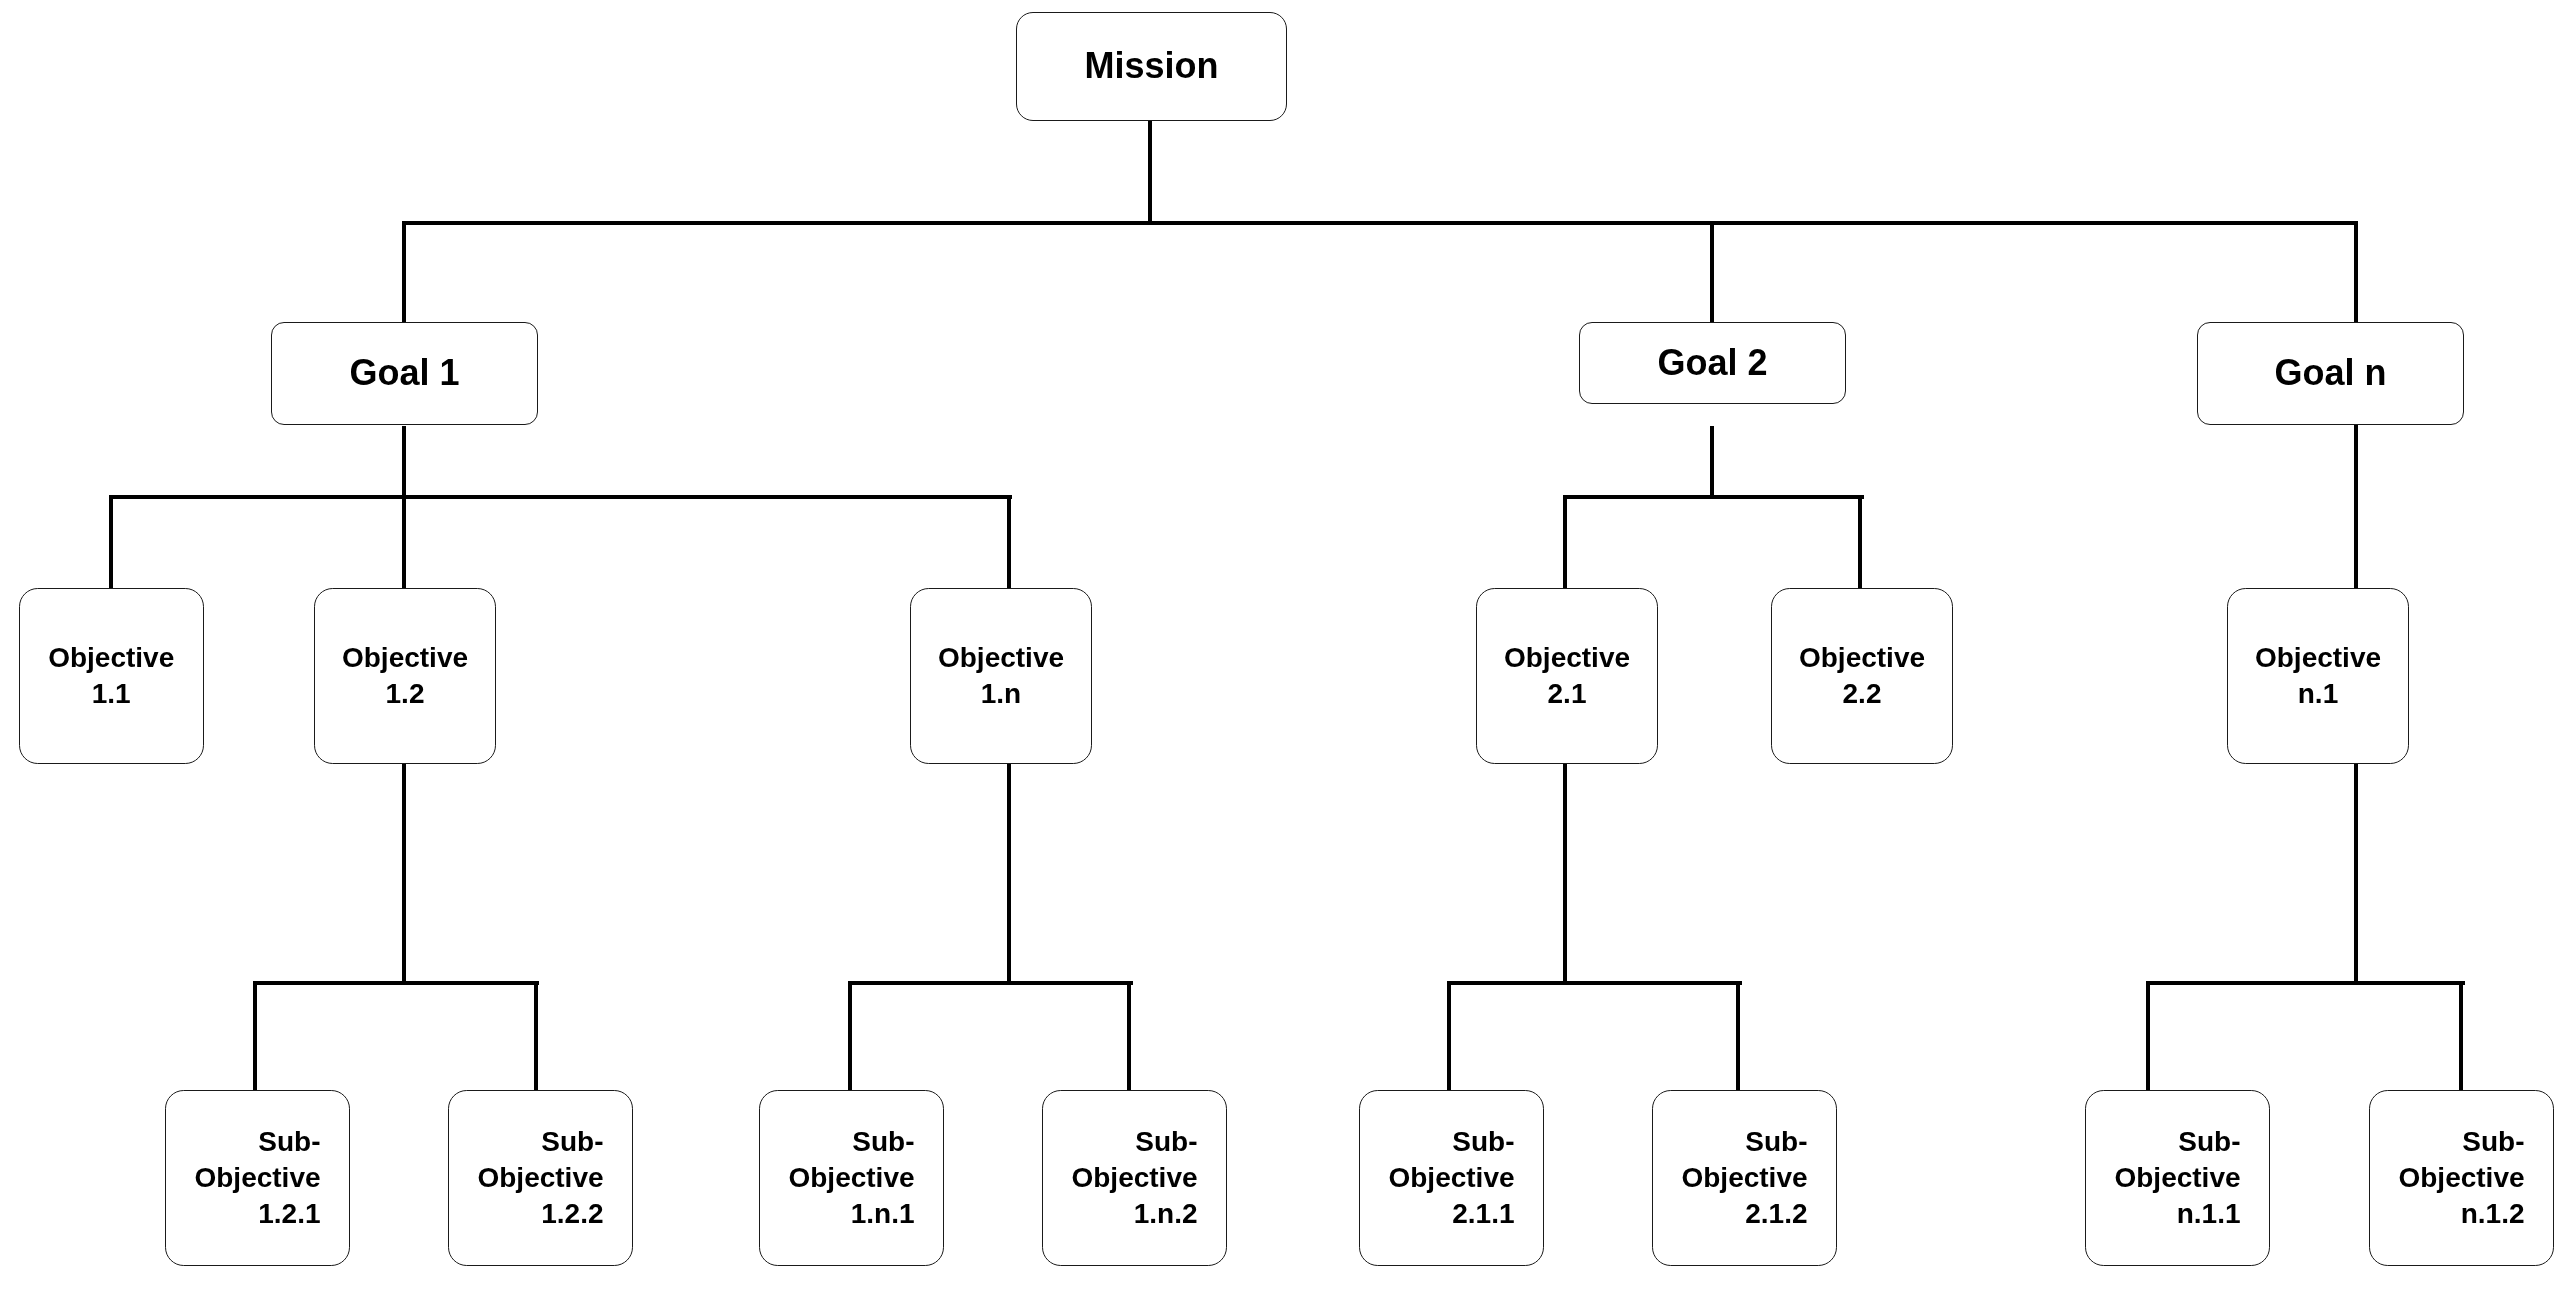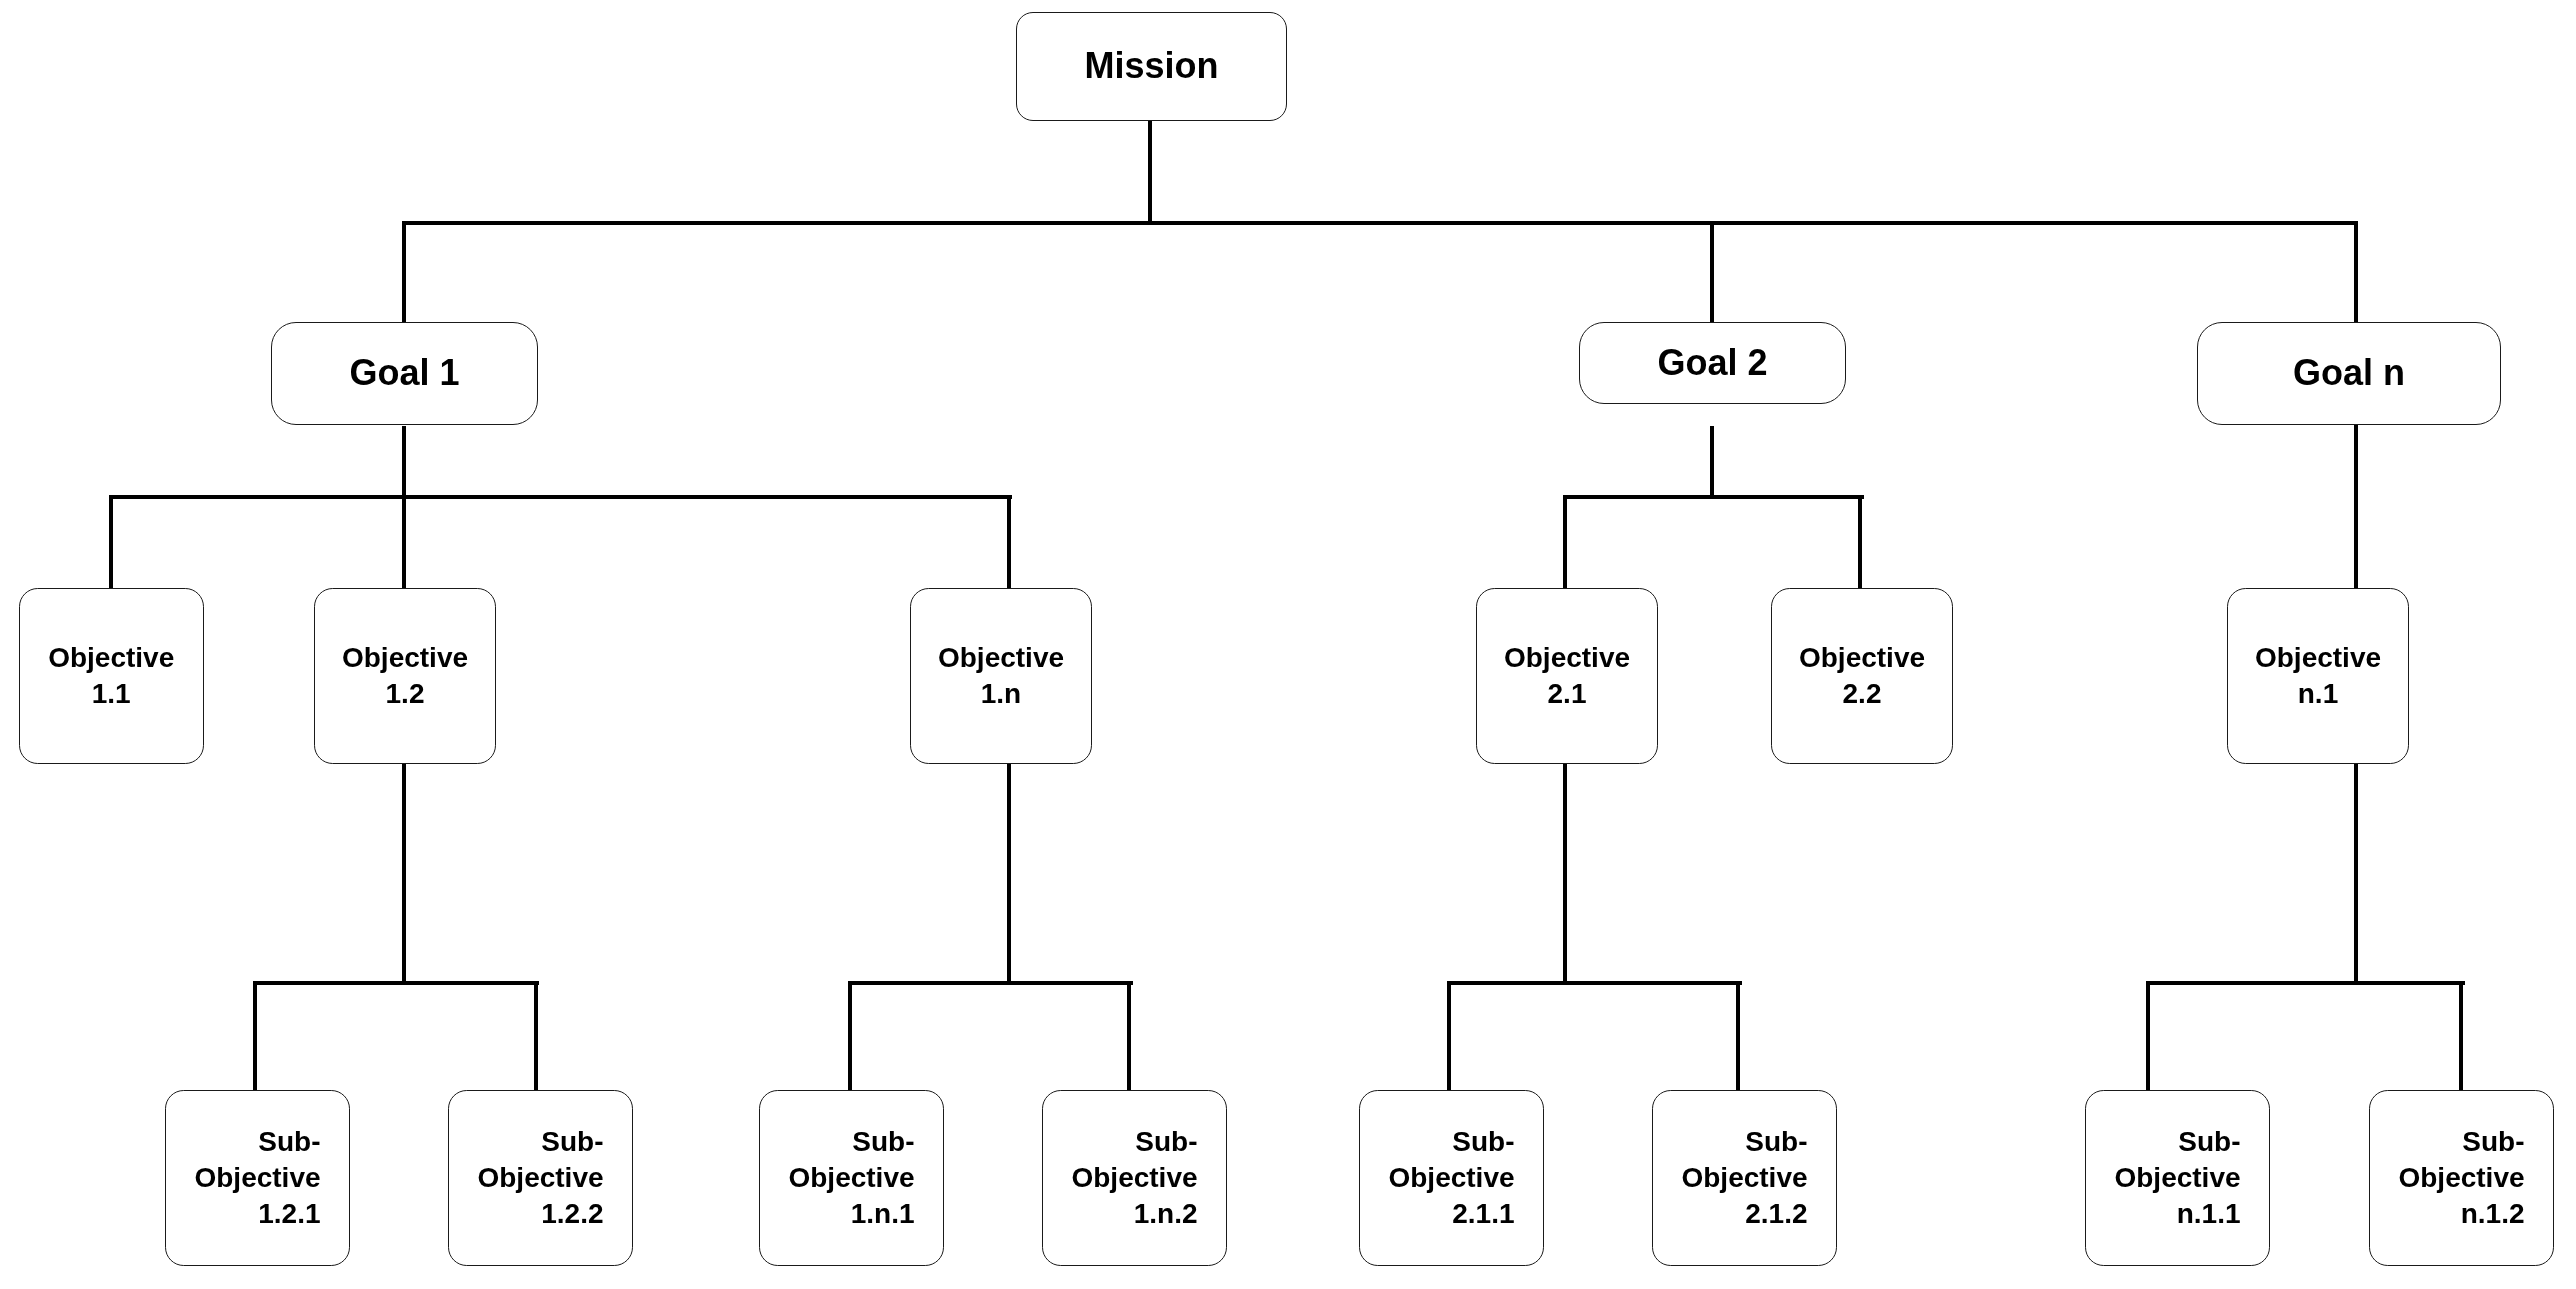--- a/index.html
+++ b/index.html
@@ -21,21 +21,21 @@
     align-items:center;
     justify-content:center;
     text-align:center;
     color:#000000;
     font-weight:bold;
     line-height:1.28;
     z-index:5;
   }
   .node .label{display:block;white-space:pre-line;}
   .node.level-mission{font-size:36px;border-radius:17px;align-items:center;}
-  .node.level-goal{font-size:36px;border-radius:25px;}
+  .node.level-goal{font-size:36px;border-radius:13px;}
   .node.level-objective{font-size:28px;border-radius:18.7px;padding:0 5.1px;}
   .node.level-subobjective{font-size:28px;border-radius:18.7px;padding:0 5.1px;text-align:right;}
   .edge{
     position:absolute;
     background:#000000;
     z-index:1;
   }
   .edge.v{width:4.2px;}
   .edge.h{height:4.2px;}
 </style>
@@ -79,21 +79,21 @@
   <div id="node-layer">
       <div class="node level-mission" style="left: 1016px; top: 12px; width: 271px; height: 109px; border-color: rgb(26, 26, 26); background: rgb(255, 255, 255);">
         <span class="label">Mission</span>
       </div>
       <div class="node level-goal" style="left: 271px; top: 322px; width: 267px; height: 103px; border-color: rgb(26, 26, 26); background: rgb(255, 255, 255);">
         <span class="label">Goal 1</span>
       </div>
       <div class="node level-goal" style="left: 1579px; top: 322px; width: 267px; height: 82px; border-color: rgb(26, 26, 26); background: rgb(255, 255, 255);">
         <span class="label">Goal 2</span>
       </div>
-      <div class="node level-goal" style="left: 2197px; top: 322px; width: 304px; height: 103px; border-color: rgb(26, 26, 26); background: rgb(255, 255, 255);">
+      <div class="node level-goal" style="left: 2197px; top: 322px; width: 267px; height: 103px; border-color: rgb(26, 26, 26); background: rgb(255, 255, 255);">
         <span class="label">Goal n</span>
       </div>
       <div class="node level-objective" style="left: 18.7px; top: 588px; width: 185px; height: 176px; border-color: rgb(26, 26, 26); background: rgb(255, 255, 255);">
         <span class="label">Objective
 1.1</span>
       </div>
       <div class="node level-objective" style="left: 314px; top: 588px; width: 182px; height: 176px; border-color: rgb(26, 26, 26); background: rgb(255, 255, 255);">
         <span class="label">Objective
 1.2</span>
       </div>

